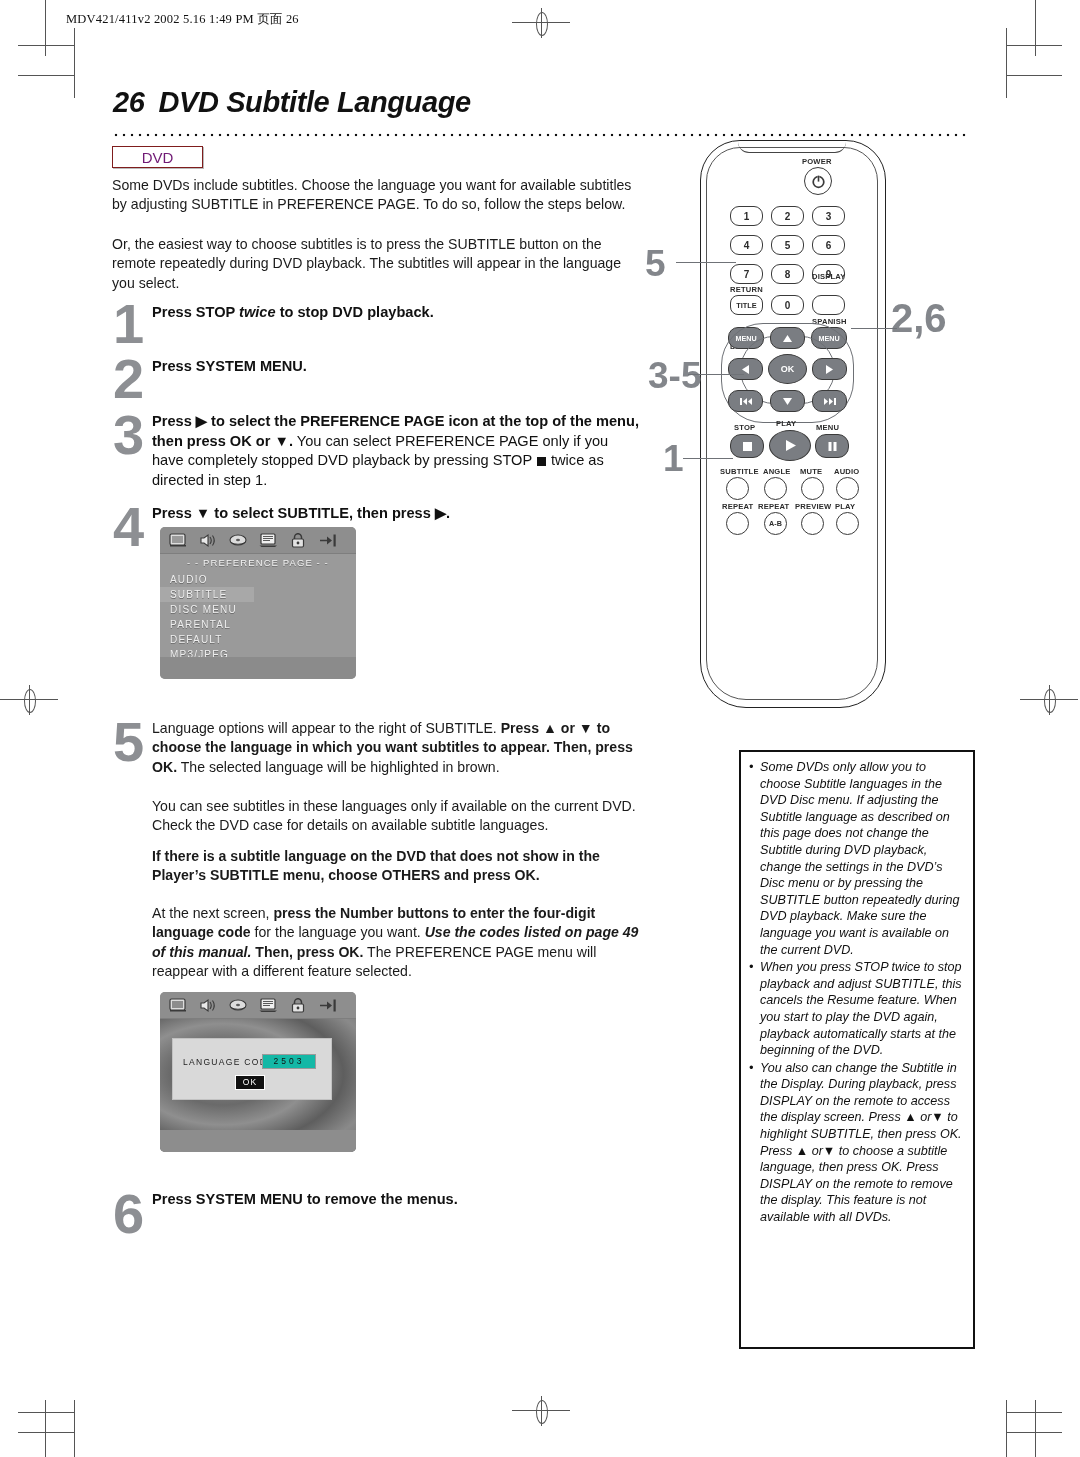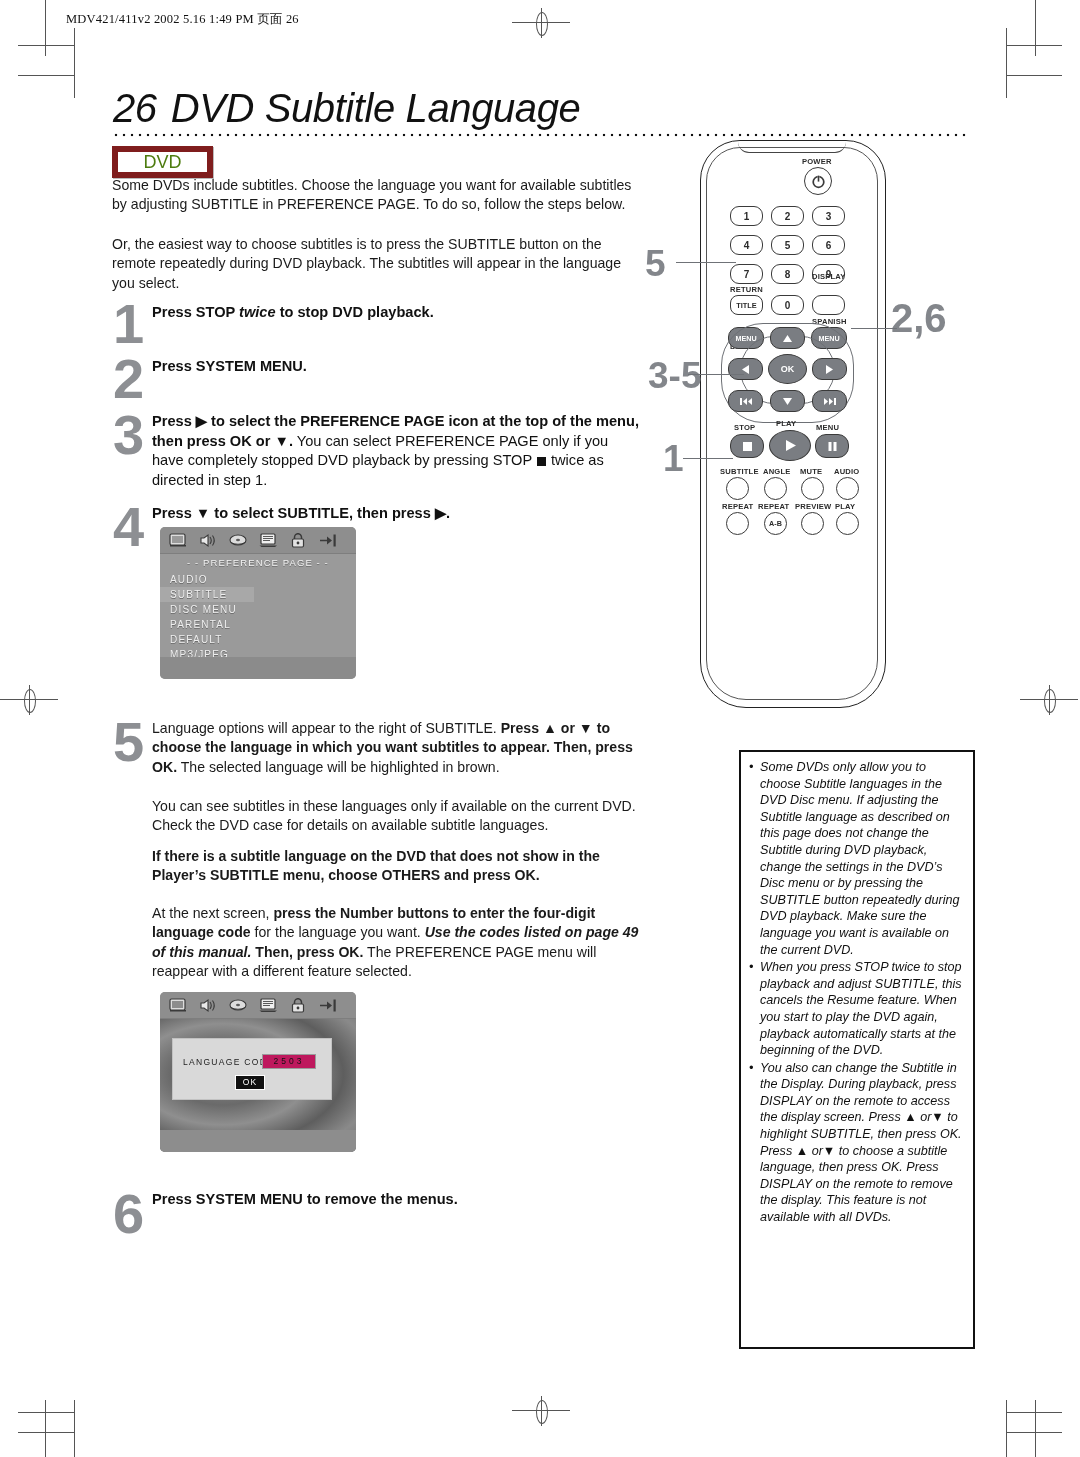--- a/index.html
+++ b/index.html
@@ -14,31 +14,31 @@
   .reg .ell{position:absolute;left:6px;top:4px;width:10px;height:22px;
             border:1px solid #555;border-radius:50%;}
   .reg .vl{position:absolute;left:11px;top:0;width:1px;height:30px;background:#555;}
   .reg .hl{position:absolute;left:-18px;top:14px;width:58px;height:1px;background:#555;}
 
   
   .runhead{position:absolute;left:66px;top:11px;font-family:"Liberation Serif",serif;
            font-size:12.5px;letter-spacing:.2px;color:#111;white-space:nowrap;}
 
   
-  .title{position:absolute;left:113px;top:86px;font-size:40px;font-weight:400;
+  .title{position:absolute;left:113px;top:86px;font-size:29px;font-weight:700;
          font-style:italic;letter-spacing:-.4px;color:#111;white-space:nowrap;}
   .title .num{margin-right:14px;}
   .dotrule{position:absolute;left:112px;top:133px;width:855px;height:4px;
            background-image:radial-gradient(circle,#111 1.3px,transparent 1.6px);
            background-size:8px 4px;background-repeat:repeat-x;}
 
   .dvdtag{position:absolute;left:112px;top:146px;width:89px;height:20px;
-          border:6px solid #7f1d1d;box-shadow:1px 1px 0 #bbb;
+          border:1px solid #7f1d1d;box-shadow:1px 1px 0 #bbb;
           display:flex;align-items:center;justify-content:center;
-          font-size:18px;color:#4d7c0f;background:#fff;}
+          font-size:15px;color:#701a75;background:#fff;}
 
   
   .col{position:absolute;left:112px;width:524px;font-size:14.1px;line-height:19.4px;
        color:#1a1a1a;text-align:left;}
 
   .stepnum{position:absolute;font-size:56px;font-weight:700;color:#8d8f93;
            line-height:44px;font-family:"Liberation Sans",sans-serif;}
   .stephead{position:absolute;left:152px;width:490px;font-size:14.6px;
             line-height:19.6px;font-weight:700;color:#111;}
   .stepbody{position:absolute;left:152px;width:490px;font-size:14.1px;
@@ -63,21 +63,21 @@
   .mrow.sel{background:#b4b4b4;color:#fff;}
   .mrow.hl{background:#a8a8a8;}
   .tvfoot{position:absolute;left:0;right:0;bottom:0;height:22px;background:#8b8b8b;}
 
   
   .tv2bg{position:absolute;left:0;top:26px;right:0;bottom:0;
          background:radial-gradient(ellipse at 32% 42%,#8e8e8e 0%,#6a6a6a 28%,#8f8f8f 46%,#5e5e5e 64%,#8a8a8a 82%,#707070 100%);}
   .lcbox{position:absolute;left:12px;top:46px;width:158px;height:60px;background:#d9d9d9;
          border:1px solid #c2c2c2;}
   .lclabel{position:absolute;left:10px;top:18px;font-size:8.5px;letter-spacing:1.3px;color:#1c1c1c;}
-  .lcdigits{position:absolute;left:89px;top:15px;width:52px;height:13px;background:#be185d;
+  .lcdigits{position:absolute;left:89px;top:15px;width:52px;height:13px;background:#14b8a6;
             border:1px solid #9a9a9a;font-size:8.5px;letter-spacing:3px;color:#111;
             text-align:center;line-height:13px;}
   .lcok{position:absolute;left:62px;top:36px;width:28px;height:13px;background:#111;
         color:#fff;font-size:8.5px;line-height:13px;text-align:center;letter-spacing:1px;
         border:1px solid #fff;}
 
   
   .remote{position:absolute;left:694px;top:140px;width:196px;height:570px;}
   .rshellA{position:absolute;left:6px;top:0;width:184px;height:566px;
            border:1.6px solid #222;border-radius:40px 40px 46px 46px;background:#fff;}

